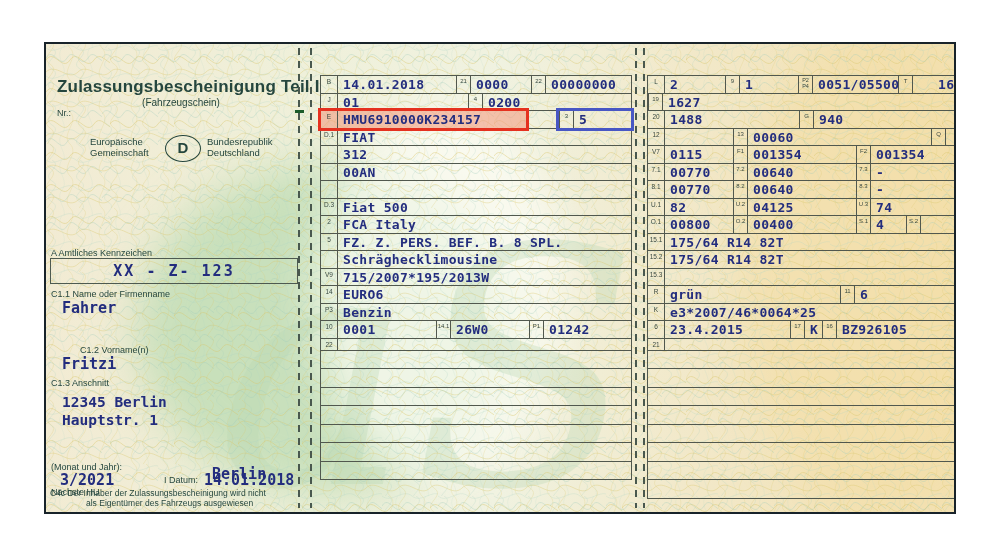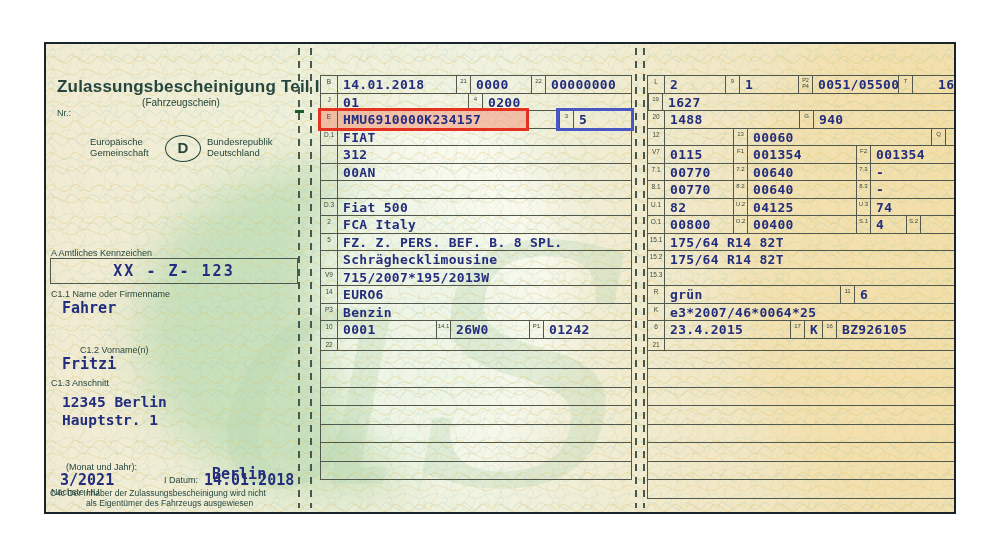--- a/index.html
+++ b/index.html
@@ -108,21 +108,21 @@
       <div class="t val" style="left:16px;top:255px;">Fahrer</div>
 
       <div class="t lbl" style="left:5px;top:301px;margin-left:29px;">C1.2 Vorname(n)</div>
       <div class="t val" style="left:16px;top:311px;">Fritzi</div>
 
       <div class="t lbl" style="left:5px;top:334px;">C1.3 Anschnitt</div>
       <div class="t val" style="left:16px;top:350px;font-size:14.5px;">12345 Berlin</div>
       <div class="t val" style="left:16px;top:368px;font-size:14.5px;">Hauptstr. 1</div>
 
       <div class="t lbl" style="left:5px;top:432px;margin-top:11px;">Nächste HU</div>
-      <div class="t lbl" style="left:20px;top:418px;">(Monat und Jahr):</div>
+      <div class="t lbl" style="left:5px;top:418px;">(Monat und Jahr):</div>
       <div class="t val" style="left:14px;top:427px;">3/2021</div>
       <div class="t val" style="left:158px;top:421px;margin-left:8px;">Berlin</div>
       <div class="t lbl" style="left:118px;top:431px;">I Datum:</div>
       <div class="t val" style="left:158px;top:427px;">14.01.2018</div>
 
       <div class="t c4c" style="left:4px;top:444px;">C4c Der Inhaber der Zulassungsbescheinigung wird nicht</div>
       <div class="t c4c" style="left:24px;top:454px;padding-left:16px;">als Eigentümer des Fahrzeugs ausgewiesen</div>
 
       <div class="perf" style="left:252px;"></div>
       <div class="perf" style="left:264px;"></div>

